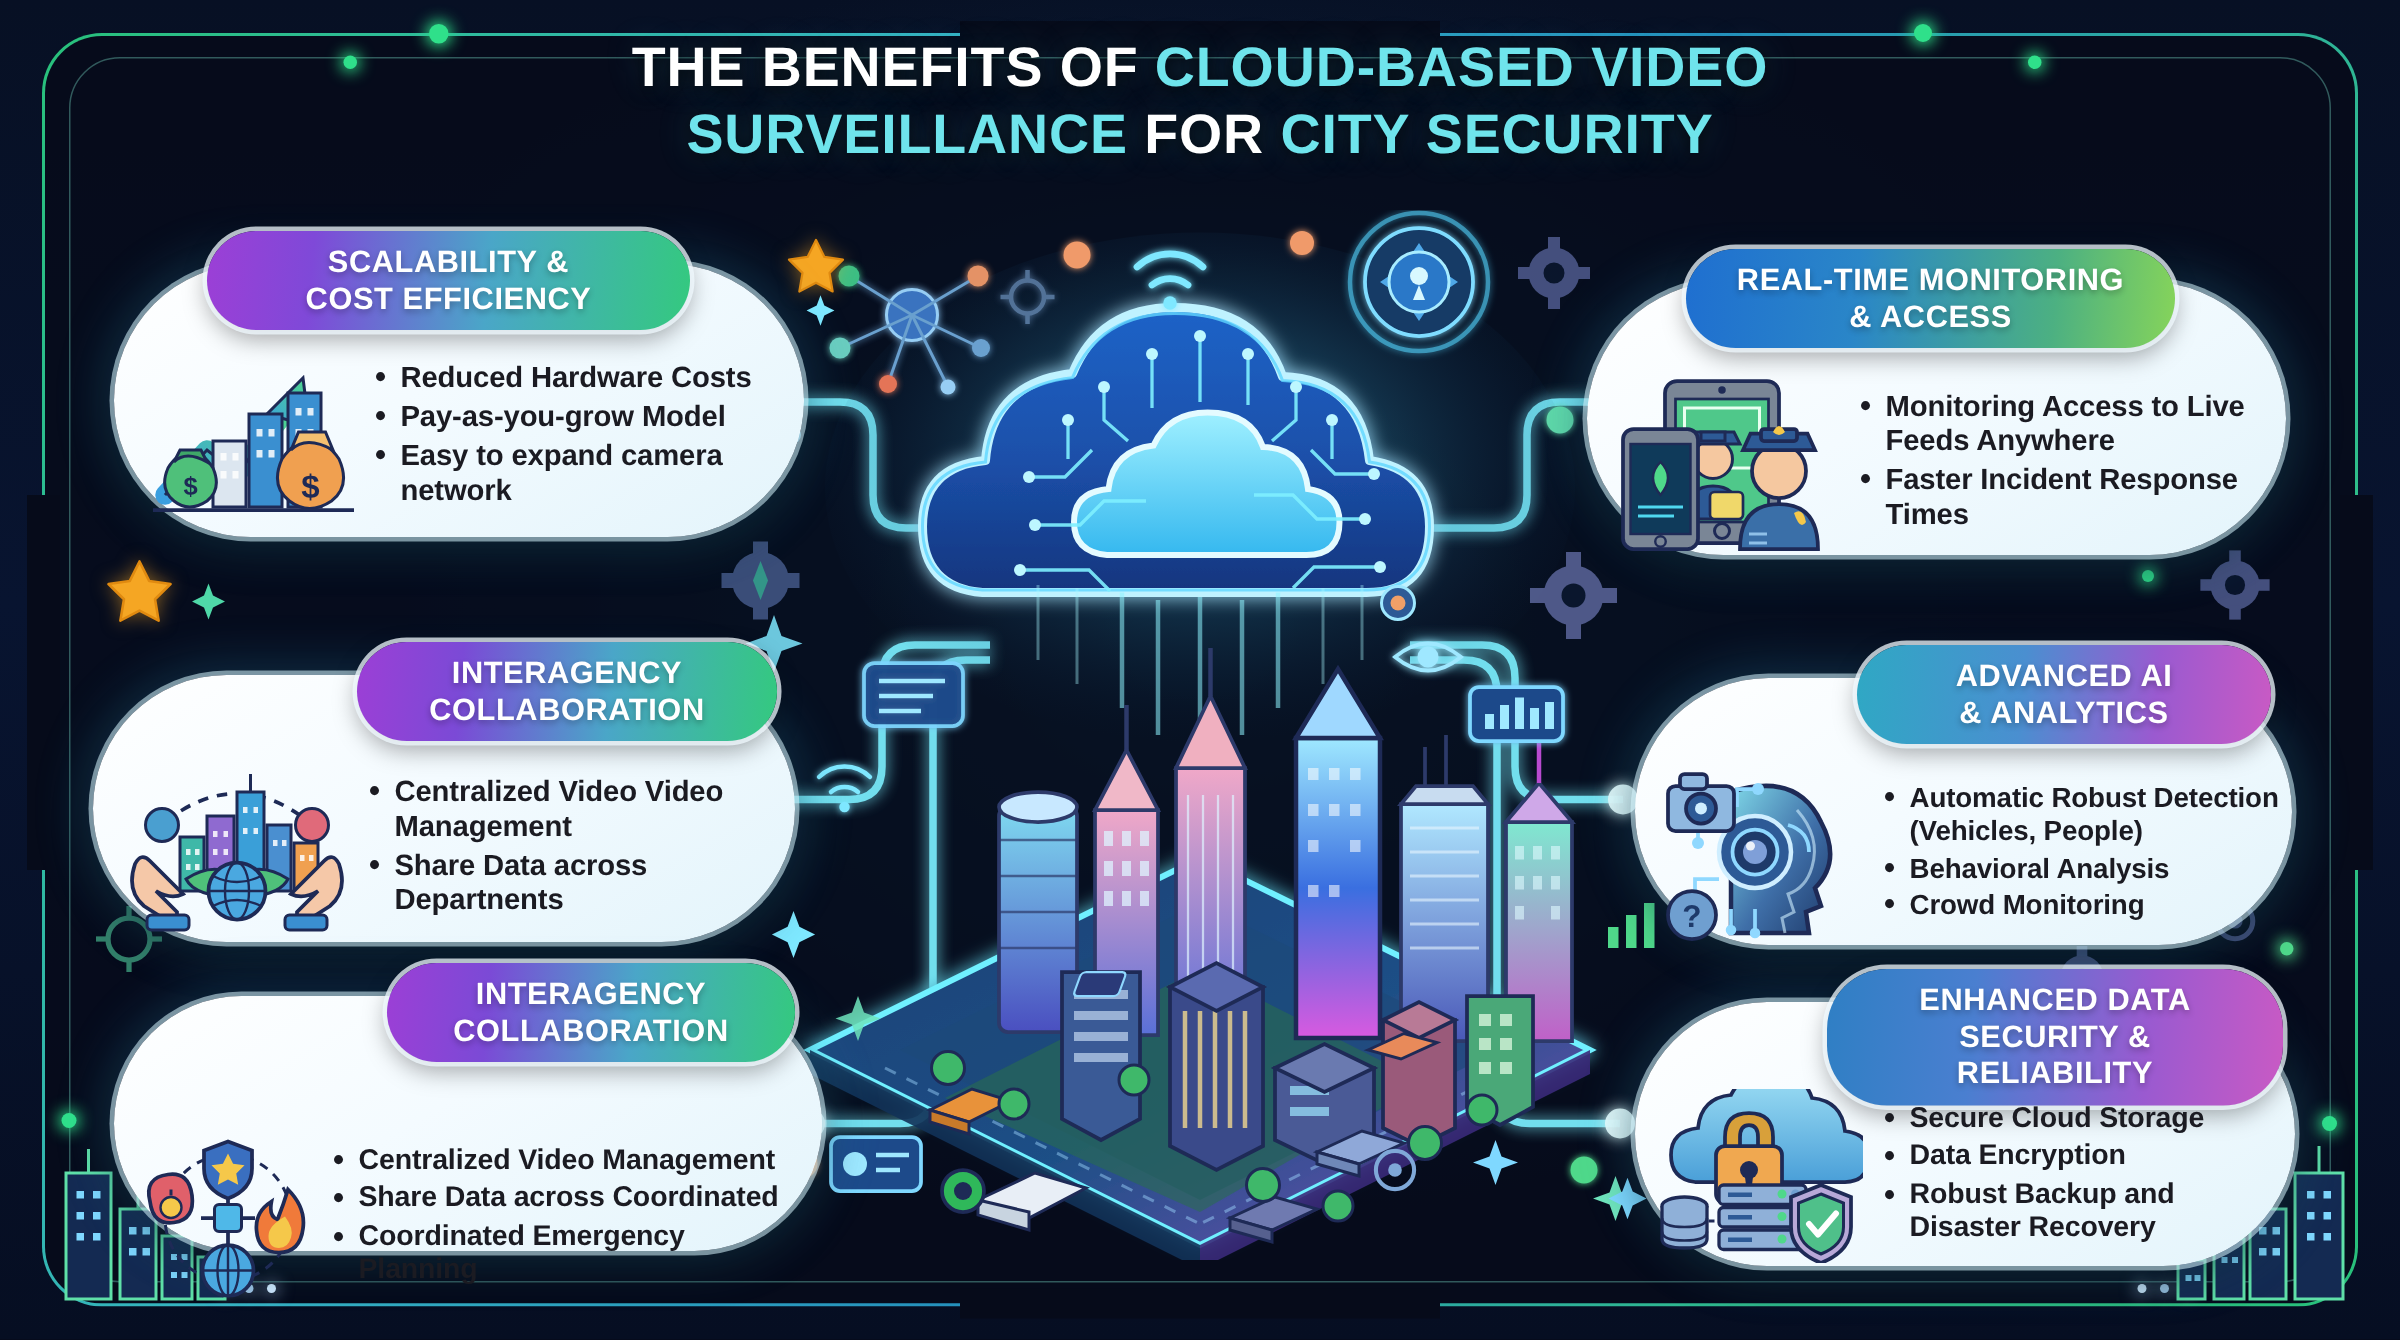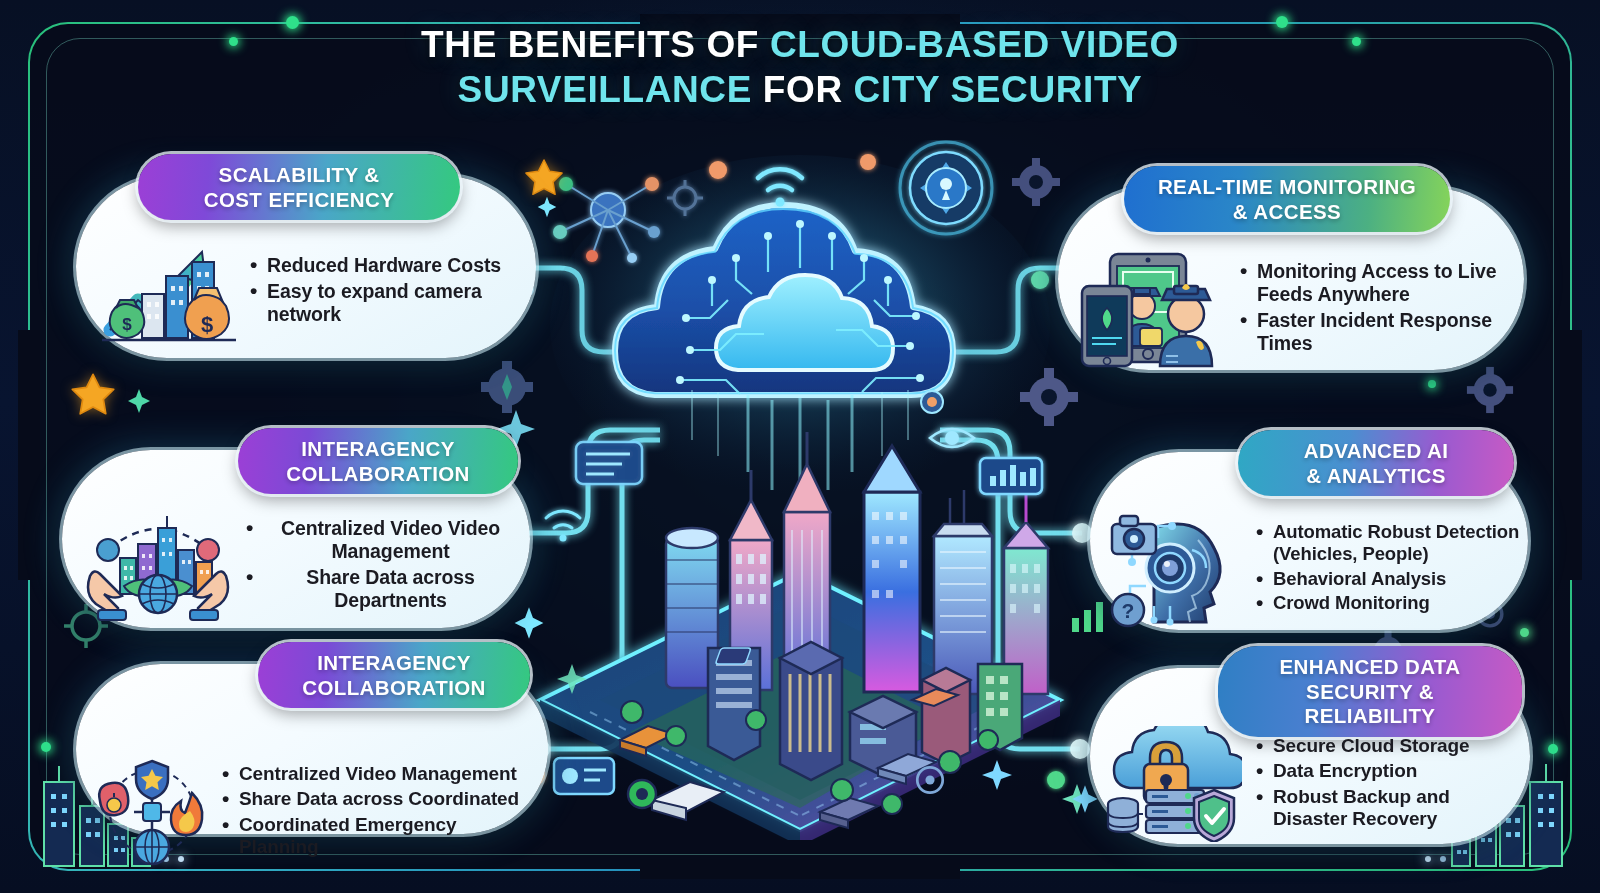--- a/index.html
+++ b/index.html
@@ -96,21 +96,21 @@
 
   
   #card1 { left:76px;  top:176px; width:460px; height:182px; }
   #card1 .card-head { left:62px; width:322px;
     background:linear-gradient(95deg,#9c3fd6 0%,#7f49d8 22%,#4aa6c8 58%,#34c97f 100%); }
   #card1 .card-body { left:26px; top:62px; right:16px; }
 
   #card2 { left:62px;  top:450px; width:468px; height:178px; }
   #card2 .card-head { left:176px; width:280px;
     background:linear-gradient(95deg,#9c3fd6 0%,#7b4ad6 25%,#4aa6c8 60%,#34c97f 100%); }
-  #card2 .card-body { left:22px; top:60px; right:12px;text-align:center; }
+  #card2 .card-body { left:22px; top:60px; right:12px; }
 
   #card3 { left:76px;  top:664px; width:472px; height:170px; }
   #card3 .card-head { left:182px; width:272px;
     background:linear-gradient(95deg,#9c3fd6 0%,#7b4ad6 25%,#4aa6c8 60%,#34c97f 100%); }
   #card3 .card-body { left:20px; top:58px; right:10px;margin-top:37px; }
 
   #card4 { left:1058px; top:188px; width:466px; height:182px; }
   #card4 .card-head { left:66px; width:326px;
     background:linear-gradient(95deg,#1f6fd0 0%,#2a86c8 35%,#4cb082 75%,#86d45a 100%); }
   #card4 .card-body { left:22px; top:62px; right:10px; }
@@ -817,20 +817,21 @@
         </g>
         <g>
           <path d="M96 68 q-8 18 5 28 q13 10 28 0 q13 -10 5 -28 q-8 -12 -19 -12 q-11 0 -19 12 z" fill="#f0a050" stroke="#1e2a56" stroke-width="2" transform="translate(-10,0)"></path>
           <path d="M92 62 q10 -10 28 0 l-5 -12 h-18 z" fill="#f5c070" stroke="#1e2a56" stroke-width="2"></path>
           <text x="105" y="94" font-size="22" font-weight="bold" fill="#1e2a56" text-anchor="middle" font-family="Liberation Sans, sans-serif">$</text>
         </g>
         <line x1="0" y1="102" x2="134" y2="102" stroke="#1e2a56" stroke-width="2.5"></line>
       </svg>
       <ul class="bullets">
         <li>Reduced Hardware Costs</li>
+        <li>Pay-as-you-grow Model</li>
         <li>Easy to expand camera network</li>
       </ul>
     </div>
   </div>
 
   <div class="card" id="card2">
     <div class="card-head">INTERAGENCY
 COLLABORATION</div>
     <div class="card-body">
       <svg class="card-icon" width="148" height="112" viewBox="0 0 148 112">

